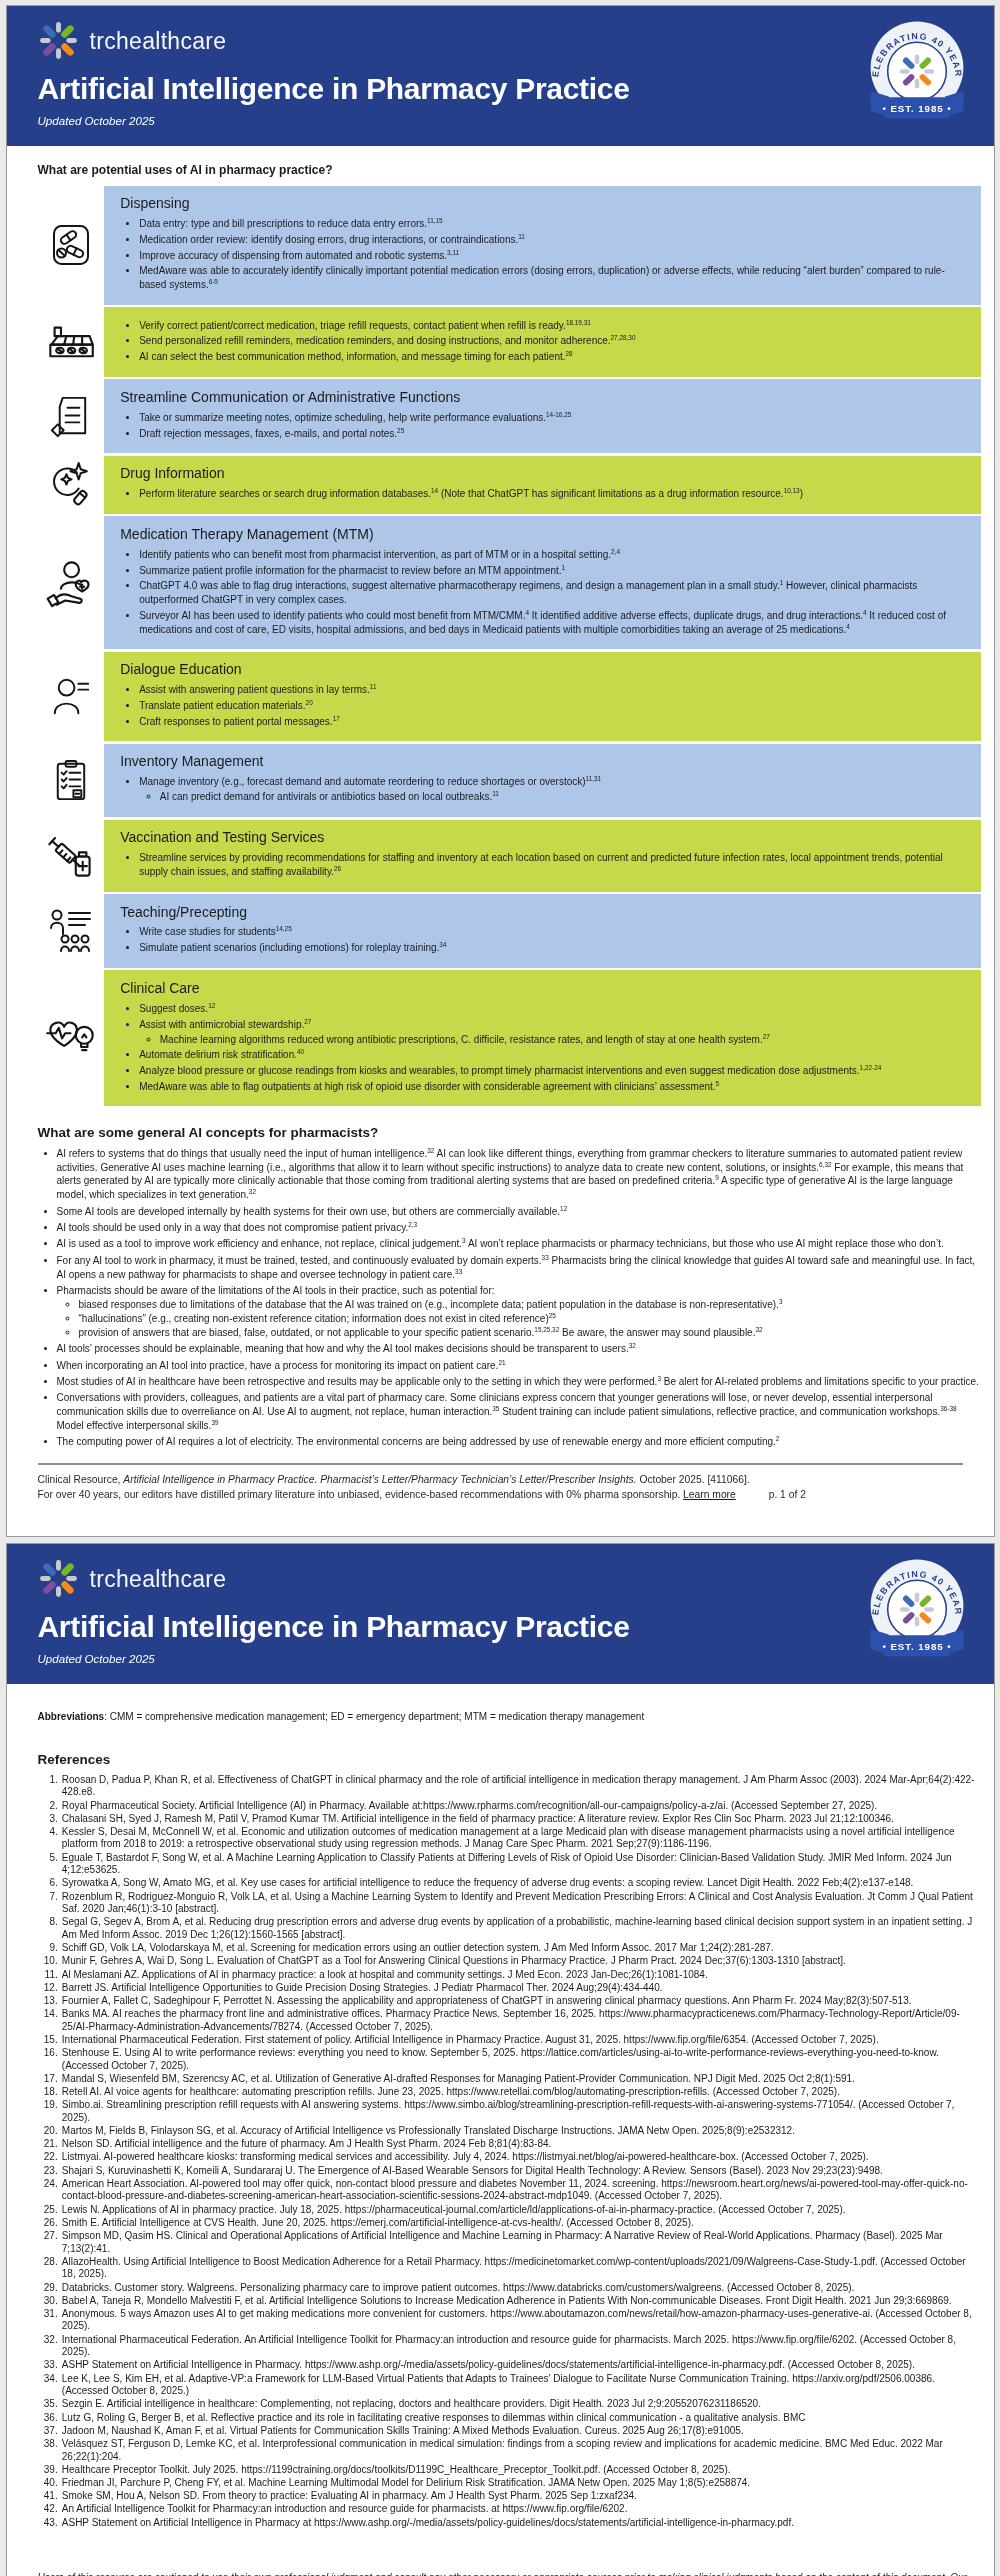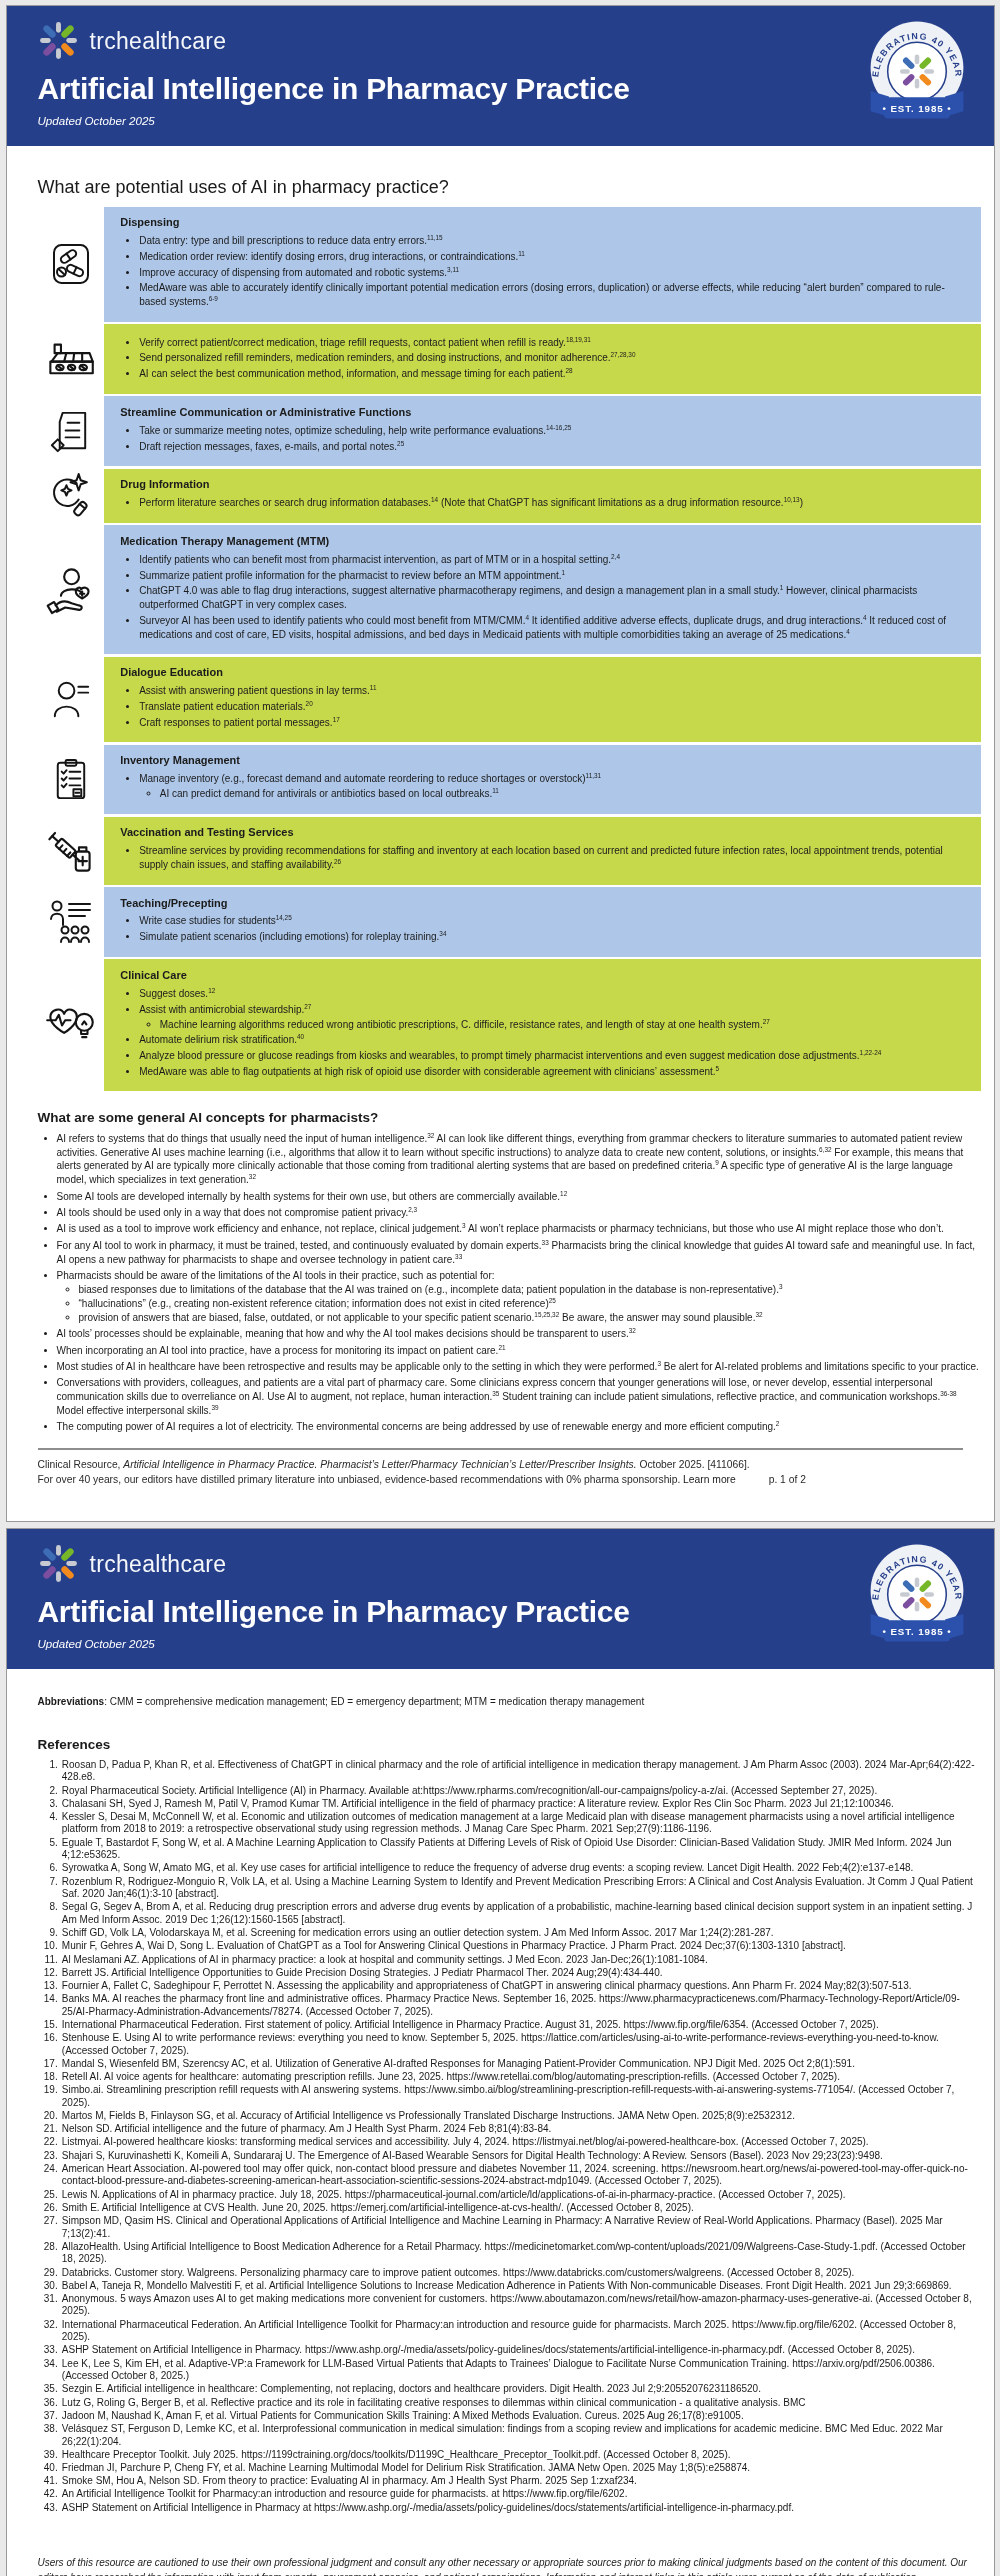--- a/index.html
+++ b/index.html
@@ -17,50 +17,50 @@
   .hdr{background:var(--hblue);height:140px;position:relative;padding-left:31px;color:#fff;flex:none}
   .brand{display:flex;align-items:center;gap:11px;padding-top:14px}
   .brand-text{font-size:23px;color:#f5f7fa;letter-spacing:0.3px}
   .hdr h1{font-size:30px;font-weight:bold;margin:9px 0 0;letter-spacing:-0.3px}
   .updated{font-style:italic;font-size:11.6px;margin-top:7.7px}
   .badge{position:absolute;top:13px;right:28px;width:98px;height:105px}
 
   
   .body1{padding:16.7px 12.2px 0 31px}
   .body2{padding:27px 12.2px 0 31px}
-  h2.qhead{font-size:18px;margin:14px 0 9px;font-weight:normal}
+  h2.qhead{font-size:12px;margin:0 0 9px;font-weight:bold}
   h2.qhead2{font-size:13.5px;margin:19px 0 6.4px;font-weight:bold}
 
   .sec-row{display:flex;align-items:center;margin-bottom:2.6px}
   .sec-icon{width:66px;flex:none;display:flex;justify-content:center;align-items:center}
   .sec-icon svg{stroke:#141414;fill:none;stroke-width:4;stroke-linecap:round;stroke-linejoin:round}
   .sec-box{flex:1;padding:9.6px 16.7px 11px}
   .sec-box.blue{background:var(--sblue)}
   .sec-box.green{background:var(--sgreen)}
-  .sec-box h3{font-size:11px;margin:0 0 5.8px;font-weight:bold}
+  .sec-box h3{font-size:14px;margin:0 0 5.8px;font-weight:normal}
   ul.b{margin:0;padding-left:19px;font-size:10px;line-height:1.38}
   ul.b>li{margin:1.9px 0}
   ul.b ul{list-style:circle;padding-left:20.6px;margin:1.3px 0 0}
   sup{font-size:6.4px;line-height:0}
 
   .concepts{margin:2.6px 0 0;padding-left:19px;font-size:10px;line-height:1.38}
   .concepts>li{margin:2.6px 0}
   .concepts ul{list-style:circle;padding-left:22px;margin:0.6px 0 0}
 
   
   .abbr{font-size:10px;margin:0}
   ol.refs{margin:0;padding-left:23px;font-size:10px;line-height:1.26}
   ol.refs li{margin:0 0 0.6px;padding-left:1.3px}
   .disclaimer{font-style:italic;font-size:10px;line-height:1.5;margin:41px 0 0;color:#222}
 
   
   .pfooter{margin-top:auto;padding:11.6px 31px 33px;flex:none}
   .rule{border-top:2.6px double #8d8d8d;margin-bottom:7.7px}
   .frow{display:flex;justify-content:flex-start;align-items:flex-end;font-size:10.3px;color:#2a2a2a;line-height:1.45}
-  .learn{color:#1b1b1b;cursor:pointer}
+  .learn{text-decoration:underline;color:#1b1b1b;cursor:pointer}
   .pagenum{white-space:nowrap;padding-left:19px}
 </style>
 </head>
 <body>
 
 <div class="page" id="page1">
   <header class="hdr">
     <div class="brand">
       <span class="flower"><svg viewBox="0 0 100 100" width="41" height="41">
   <g fill="#C7CBD1">

